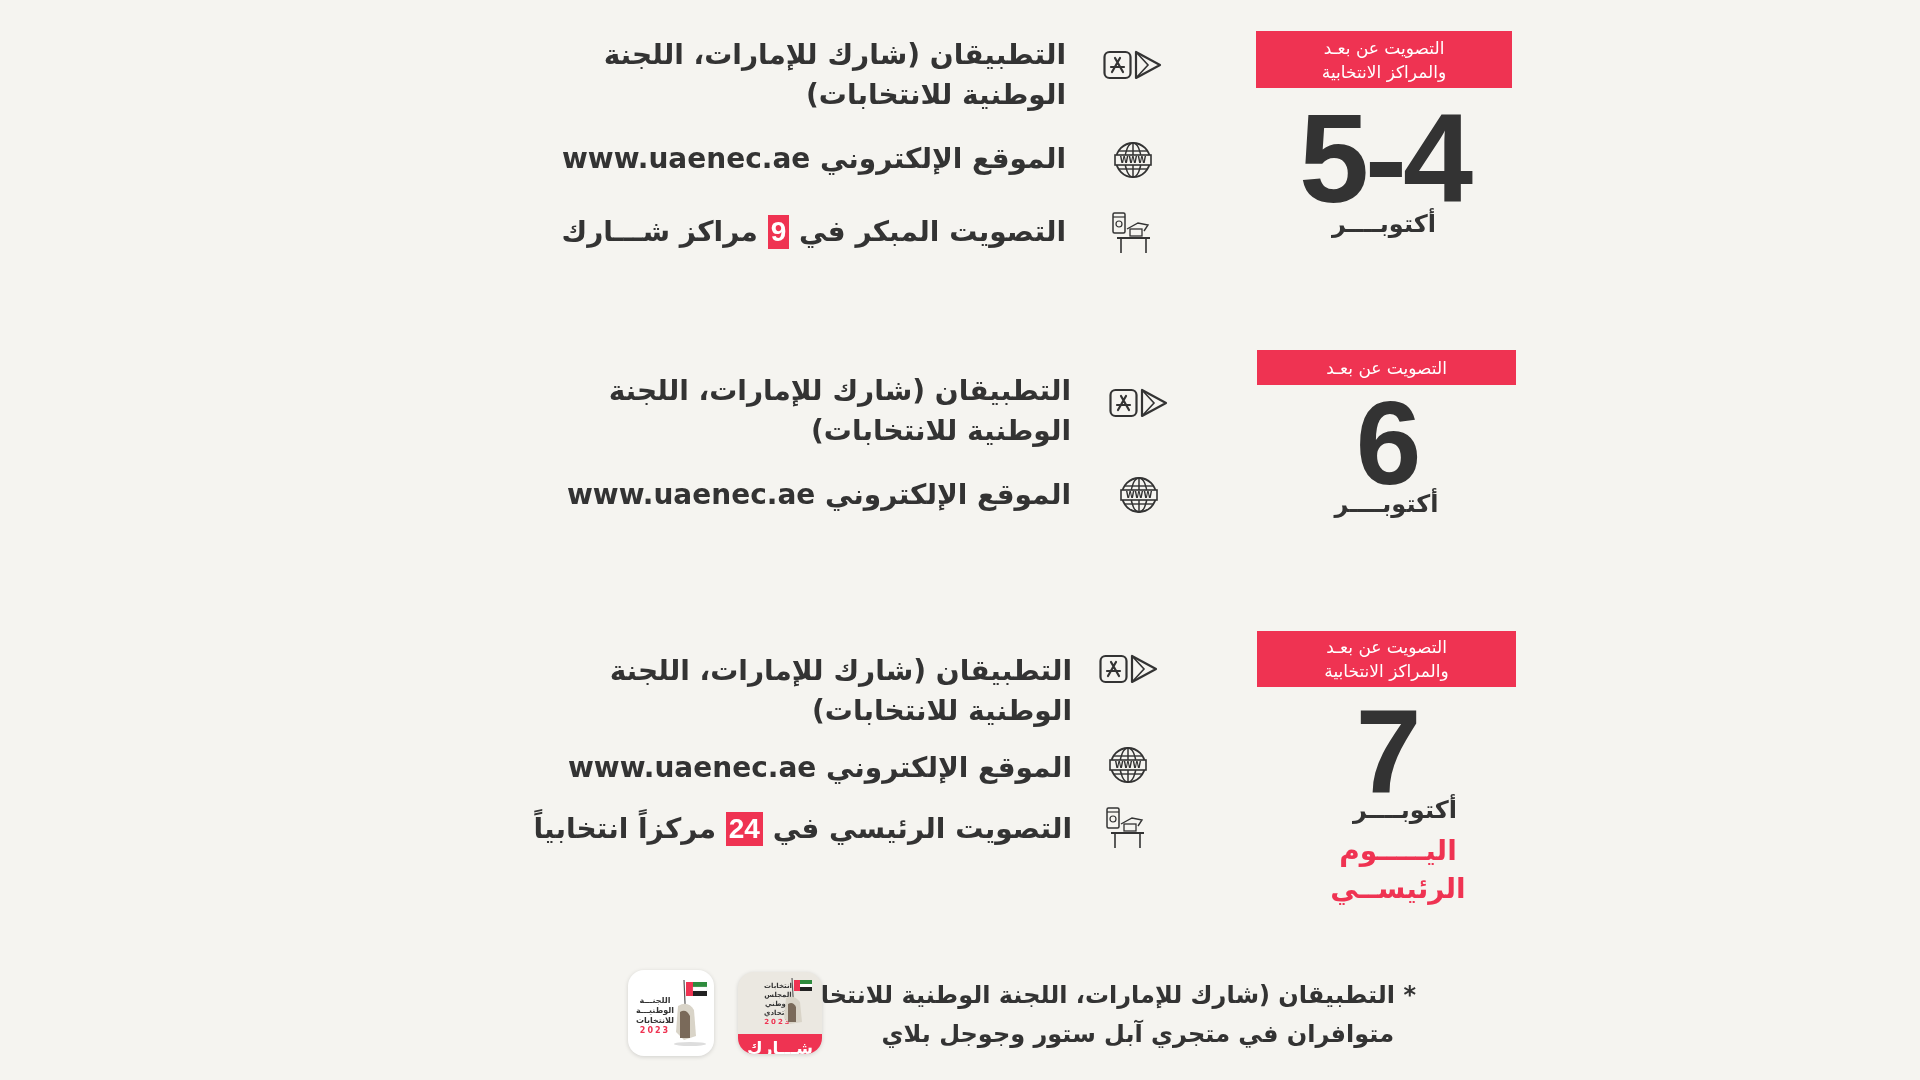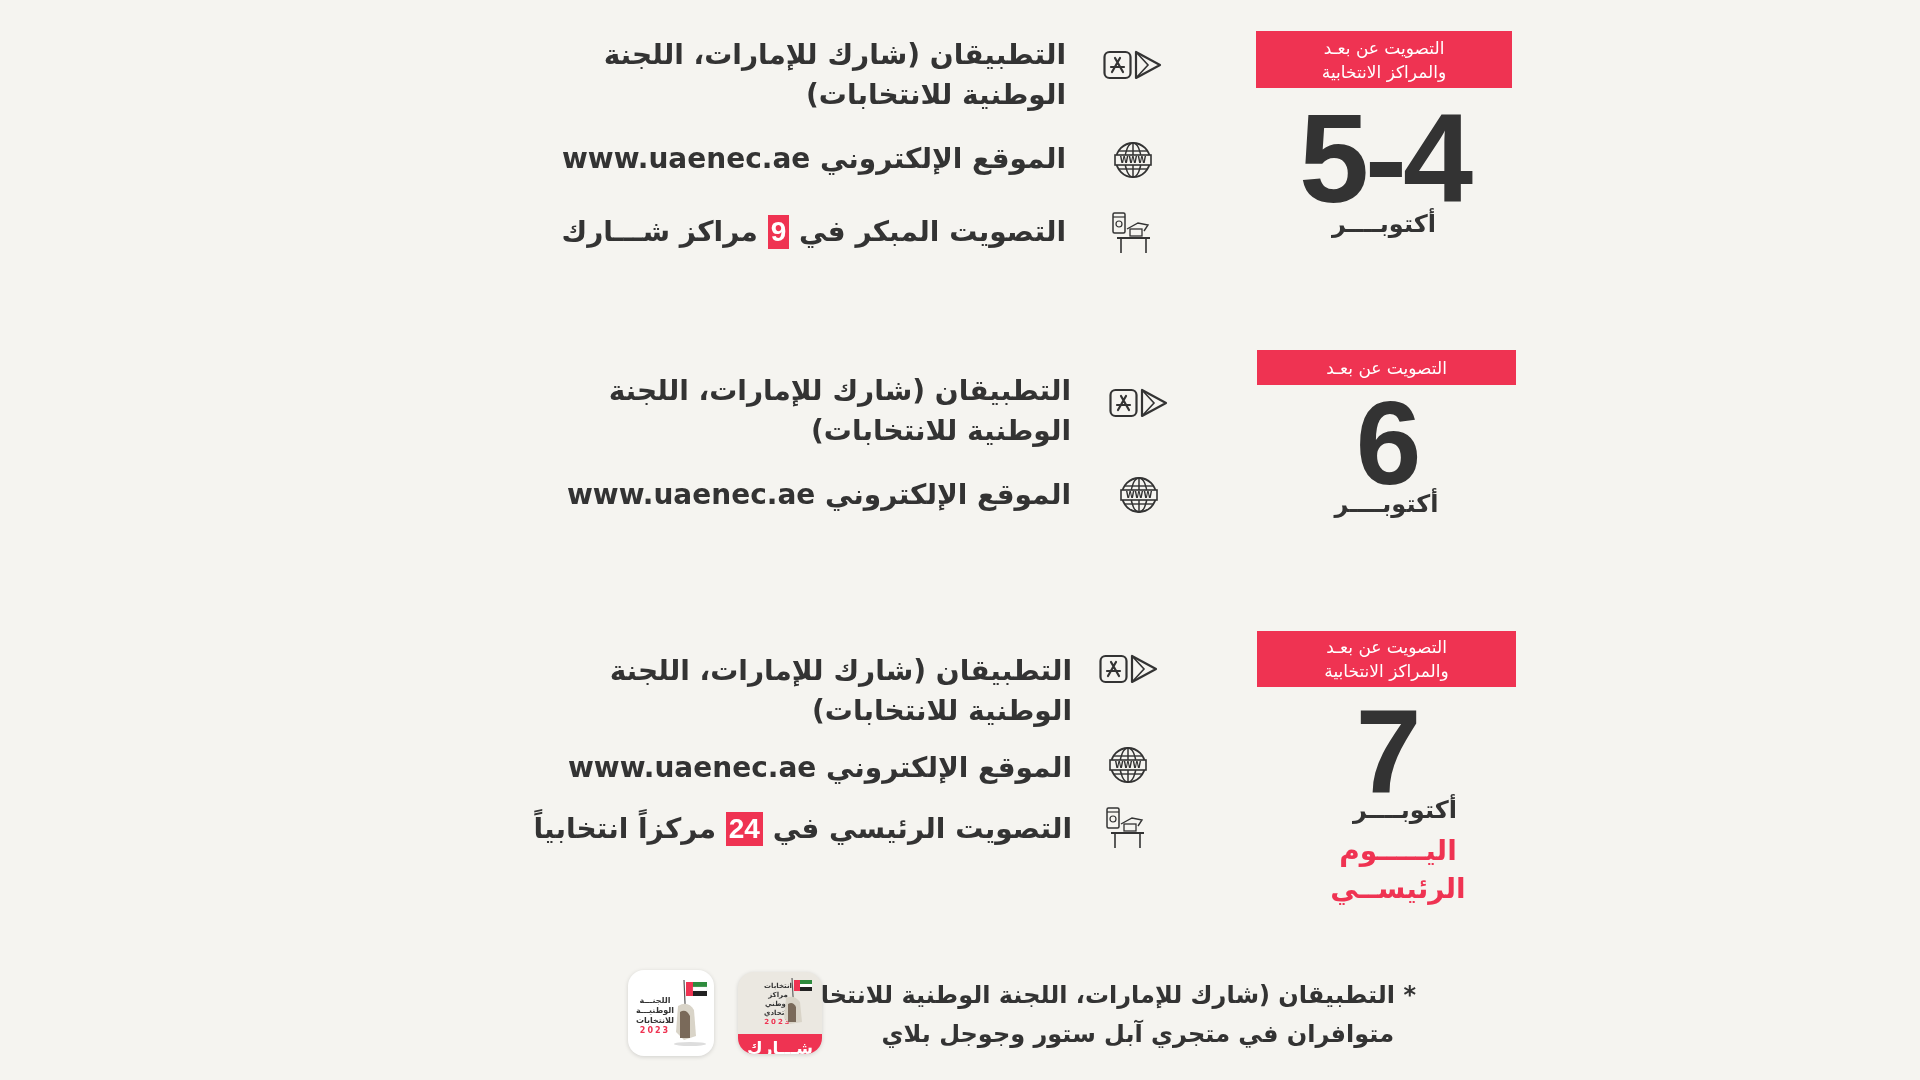--- a/index.html
+++ b/index.html
@@ -185,21 +185,21 @@
     <rect x="21" y="15" width="14" height="5" fill="#222"></rect>
     <path d="M6 30 Q16 24 22 34 L24 60 L12 64 L4 56 Z" fill="#d9d4c8"></path>
     <path d="M8 36 Q14 32 18 40 L18 62 L8 62 Z" fill="#7a6a5a"></path>
     <ellipse cx="18" cy="68" rx="16" ry="2" fill="#ddd"></ellipse>
   </svg>
 </div>
 
 <div class="appicon" style="left:738px; top:972px; width:84px; height:82px; background:#ebe8e1;">
   <div class="abs" style="left:4px; top:10px; width:40px; text-align:center; direction:rtl; font-size:7px; line-height:9px; font-weight:bold; color:#333;margin-left:16px;">
     <div>انتخابات</div>
-    <div>مراكز</div>
+    <div>المجلس</div>
     <div>الوطني</div>
     <div>الاتحادي</div>
     <div style="color:#ef3352; letter-spacing:2px;">2023</div>
   </div>
   <svg class="abs" style="left:44px; top:4px;" width="36" height="52" viewBox="0 0 36 52">
     <line x1="10" y1="2" x2="12" y2="38" stroke="#555" stroke-width="1.1"></line>
     <rect x="12" y="4" width="6" height="11" fill="#ef3352"></rect>
     <rect x="18" y="4" width="12" height="4" fill="#2e8b3d"></rect>
     <rect x="18" y="8" width="12" height="3" fill="#ffffff"></rect>
     <rect x="18" y="11" width="12" height="4" fill="#222"></rect>

